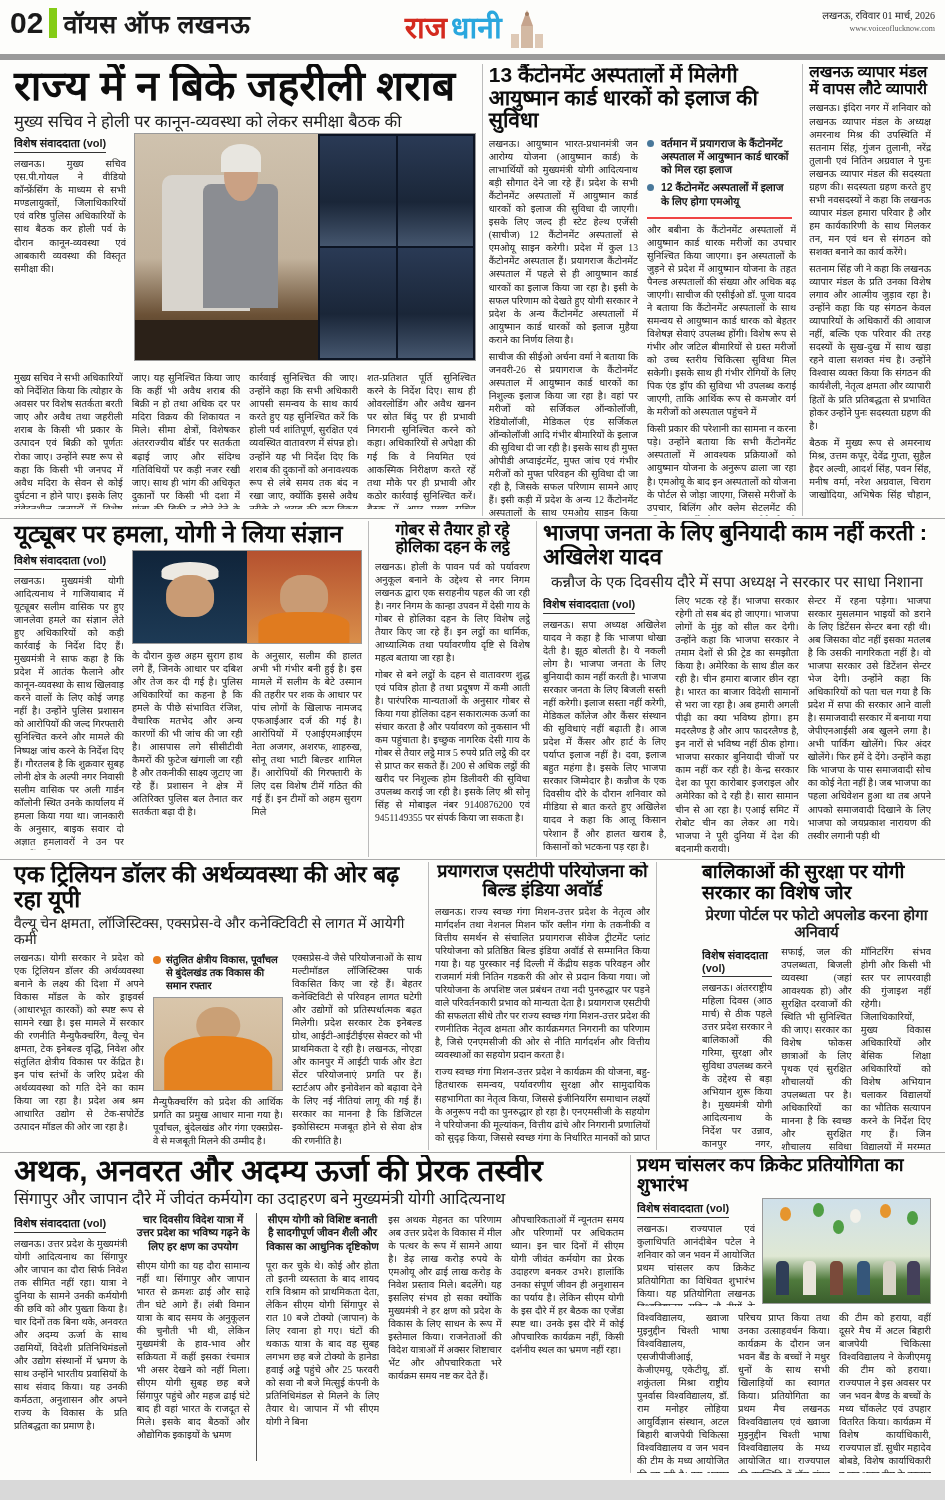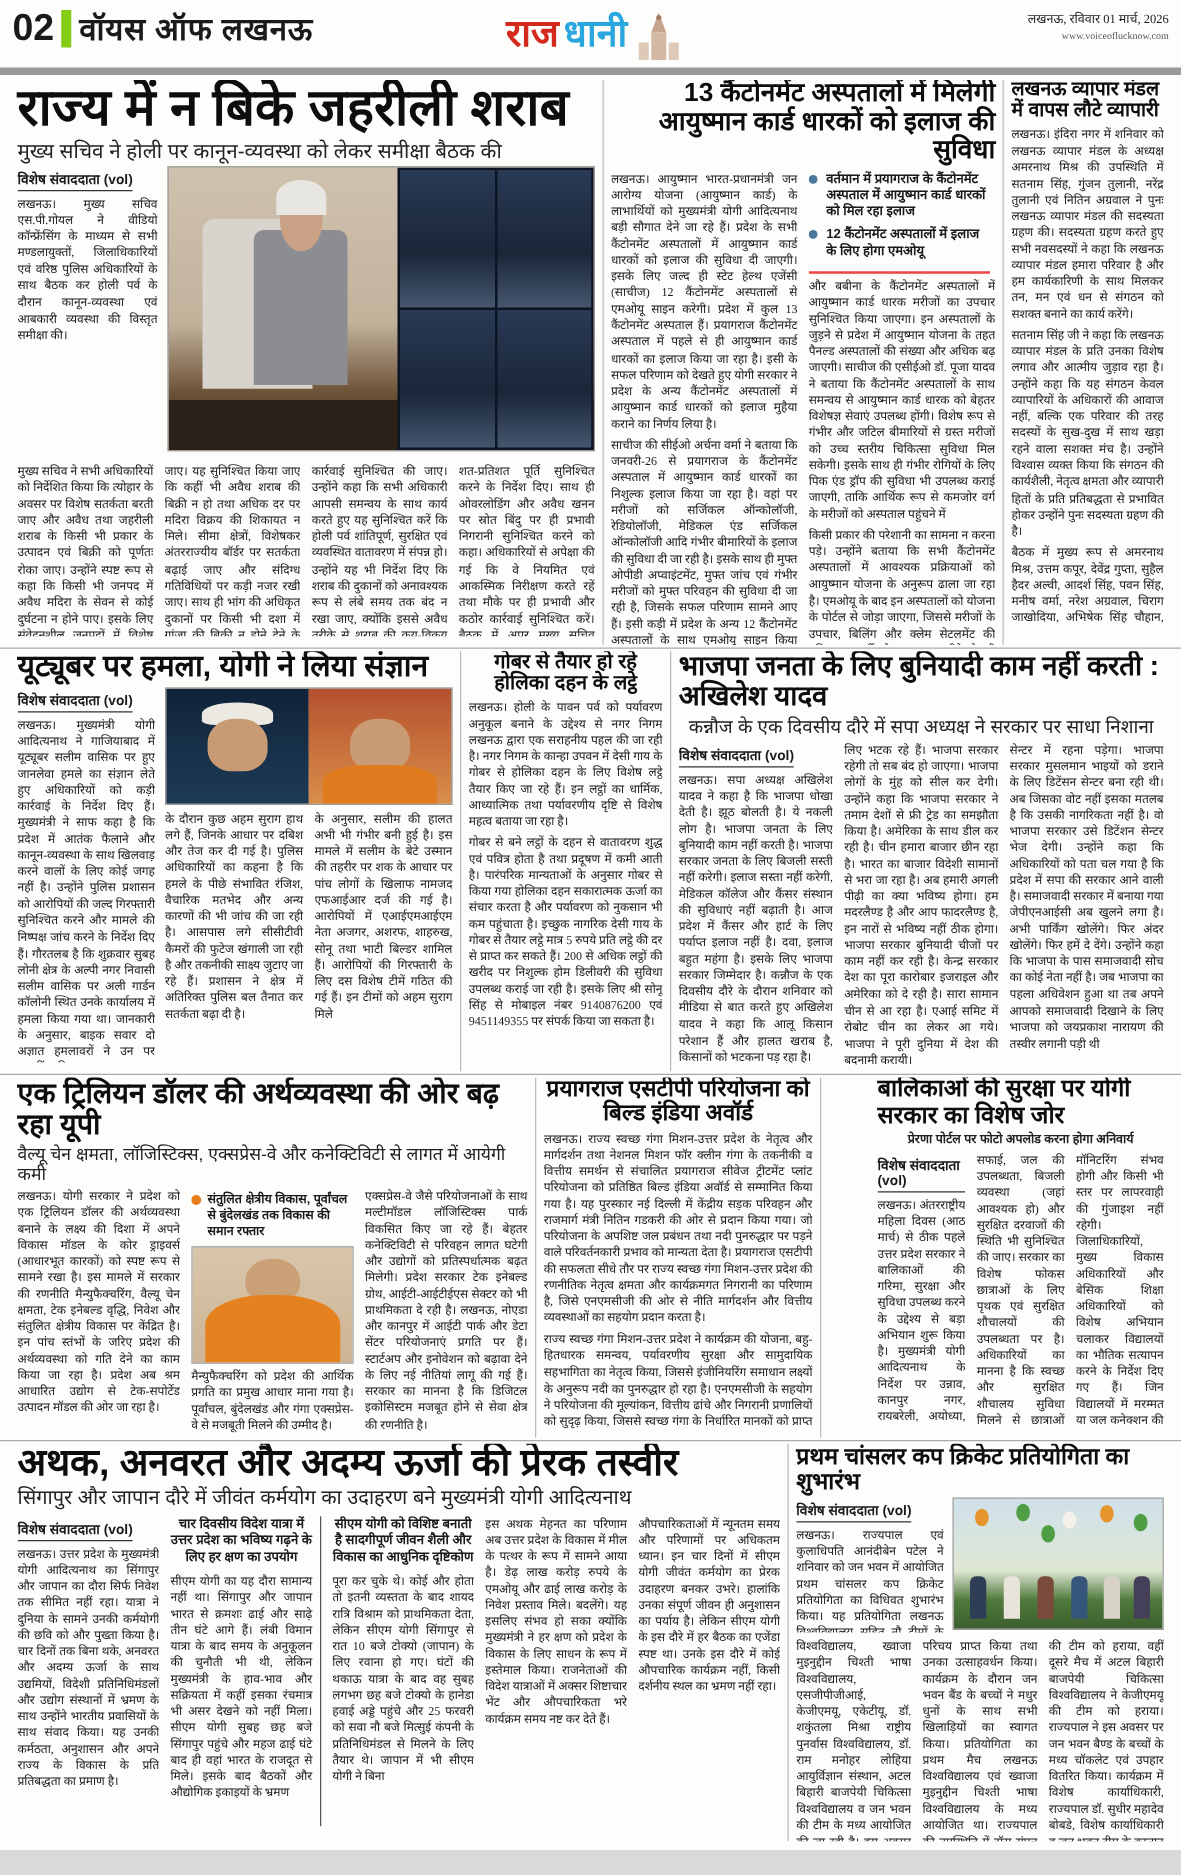--- a/index.html
+++ b/index.html
@@ -126,21 +126,21 @@
         <div class="col">
             <p class="noind">कार्रवाई सुनिश्चित की जाए। उन्होंने कहा कि सभी अधिकारी आपसी समन्वय के साथ कार्य करते हुए यह सुनिश्चित करें कि होली पर्व शांतिपूर्ण, सुरक्षित एवं व्यवस्थित वातावरण में संपन्न हो। उन्होंने यह भी निर्देश दिए कि शराब की दुकानों को अनावश्यक रूप से लंबे समय तक बंद न रखा जाए, क्योंकि इससे अवैध तरीके से शराब की क्रय-विक्रय को बढ़ावा मिल सकता है। खनन विभाग की समीक्षा में उन्होंने राजस्व लक्ष्य की</p>
           </div>
         <div class="col">
             <p class="noind">शत-प्रतिशत पूर्ति सुनिश्चित करने के निर्देश दिए। साथ ही ओवरलोडिंग और अवैध खनन पर स्रोत बिंदु पर ही प्रभावी निगरानी सुनिश्चित करने को कहा। अधिकारियों से अपेक्षा की गई कि वे नियमित एवं आकस्मिक निरीक्षण करते रहें तथा मौके पर ही प्रभावी और कठोर कार्रवाई सुनिश्चित करें। बैठक में अपर मुख्य सचिव आबकारी श्रीमती वीना कुमारी मीना, आबकारी आयुक्त आदर्श सिंह, सचिव भूतत्व एवं खनिकर्म माला श्रीवास्तव, विशेष सचिव आबकारी अभिषेक आनंद, विशेष सचिव खनन अरुण कुमार उपस्थित थे।</p>
           </div>
       </div>
     </article>
 
     <article style="width:326px;">
-      <div class="h1" style="font-size:21px;text-align:right;margin-bottom:5px;">13 कैंटोनमेंट अस्पतालों में मिलेगी आयुष्मान कार्ड धारकों को इलाज की सुविधा</div>
+      <div class="h1" style="font-size:21px;text-align:left;margin-bottom:5px;">13 कैंटोनमेंट अस्पतालों में मिलेगी आयुष्मान कार्ड धारकों को इलाज की सुविधा</div>
       <div class="cols" style="height:390px;">
         <div class="col">
           <p class="noind">लखनऊ। आयुष्मान भारत-प्रधानमंत्री जन आरोग्य योजना (आयुष्मान कार्ड) के लाभार्थियों को मुख्यमंत्री योगी आदित्यनाथ बड़ी सौगात देने जा रहे हैं। प्रदेश के सभी कैंटोनमेंट अस्पतालों में आयुष्मान कार्ड धारकों को इलाज की सुविधा दी जाएगी। इसके लिए जल्द ही स्टेट हेल्थ एजेंसी (साचीज) 12 कैंटोनमेंट अस्पतालों से एमओयू साइन करेगी। प्रदेश में कुल 13 कैंटोनमेंट अस्पताल हैं। प्रयागराज कैंटोनमेंट अस्पताल में पहले से ही आयुष्मान कार्ड धारकों का इलाज किया जा रहा है। इसी के सफल परिणाम को देखते हुए योगी सरकार ने प्रदेश के अन्य कैंटोनमेंट अस्पतालों में आयुष्मान कार्ड धारकों को इलाज मुहैया कराने का निर्णय लिया है।</p>
           <p class="noind">साचीज की सीईओ अर्चना वर्मा ने बताया कि जनवरी-26 से प्रयागराज के कैंटोनमेंट अस्पताल में आयुष्मान कार्ड धारकों का निशुल्क इलाज किया जा रहा है। वहां पर मरीजों को सर्जिकल ऑन्कोलॉजी, रेडियोलॉजी, मेडिकल एंड सर्जिकल ऑन्कोलॉजी आदि गंभीर बीमारियों के इलाज की सुविधा दी जा रही है। इसके साथ ही मुफ्त ओपीडी अप्वाइंटमेंट, मुफ्त जांच एवं गंभीर मरीजों को मुफ्त परिवहन की सुविधा दी जा रही है, जिसके सफल परिणाम सामने आए हैं। इसी कड़ी में प्रदेश के अन्य 12 कैंटोनमेंट अस्पतालों के साथ एमओयू साइन किया जाएगा। उन्होंने बताया कि एमओयू के बाद लखनऊ, कानपुर, मेरठ, बरेली, वाराणसी, अयोध्या, शाहजहांपुर, मथुरा, आगरा, फतेहपुर, झांसी</p>
         </div>
         <div class="col">
           <ul class="bullets">
             <li>वर्तमान में प्रयागराज के कैंटोनमेंट अस्पताल में आयुष्मान कार्ड धारकों को मिल रहा इलाज</li>
             <li>12 कैंटोनमेंट अस्पतालों में इलाज के लिए होगा एमओयू</li>
           </ul>
@@ -248,21 +248,21 @@
     <article style="width:228px;">
       <div class="h1" style="font-size:18px;text-align:center;margin-bottom:4px;">प्रयागराज एसटीपी परियोजना को बिल्ड इंडिया अवॉर्ड</div>
       <div class="single" style="height:238px;overflow:hidden;">
         <p class="noind">लखनऊ। राज्य स्वच्छ गंगा मिशन-उत्तर प्रदेश के नेतृत्व और मार्गदर्शन तथा नेशनल मिशन फॉर क्लीन गंगा के तकनीकी व वित्तीय समर्थन से संचालित प्रयागराज सीवेज ट्रीटमेंट प्लांट परियोजना को प्रतिष्ठित बिल्ड इंडिया अवॉर्ड से सम्मानित किया गया है। यह पुरस्कार नई दिल्ली में केंद्रीय सड़क परिवहन और राजमार्ग मंत्री नितिन गडकरी की ओर से प्रदान किया गया। जो परियोजना के अपशिष्ट जल प्रबंधन तथा नदी पुनरुद्धार पर पड़ने वाले परिवर्तनकारी प्रभाव को मान्यता देता है। प्रयागराज एसटीपी की सफलता सीधे तौर पर राज्य स्वच्छ गंगा मिशन-उत्तर प्रदेश की रणनीतिक नेतृत्व क्षमता और कार्यक्रमगत निगरानी का परिणाम है, जिसे एनएमसीजी की ओर से नीति मार्गदर्शन और वित्तीय व्यवस्थाओं का सहयोग प्रदान करता है।</p>
         <p class="noind">राज्य स्वच्छ गंगा मिशन-उत्तर प्रदेश ने कार्यक्रम की योजना, बहु-हितधारक समन्वय, पर्यावरणीय सुरक्षा और सामुदायिक सहभागिता का नेतृत्व किया, जिससे इंजीनियरिंग समाधान लक्ष्यों के अनुरूप नदी का पुनरुद्धार हो रहा है। एनएमसीजी के सहयोग ने परियोजना की मूल्यांकन, वित्तीय ढांचे और निगरानी प्रणालियों को सुदृढ़ किया, जिससे स्वच्छ गंगा के निर्धारित मानकों को प्राप्त किया गया है।</p>
       </div>
     </article>
 
     <article style="width:281px;padding-left:45px;">
       <div class="h1" style="font-size:19px;">बालिकाओं की सुरक्षा पर योगी सरकार का विशेष जोर</div>
-      <div class="sub" style="font-size:10px;text-align:center;margin:3px 0 4px 0;font-weight:bold;">प्रेरणा पोर्टल पर फोटो अपलोड करना होगा अनिवार्य</div>
+      <div class="sub" style="font-size:15px;text-align:center;margin:3px 0 4px 0;font-weight:bold;">प्रेरणा पोर्टल पर फोटो अपलोड करना होगा अनिवार्य</div>
       <div class="cols" style="height:218px;">
         <div class="col">
           <div class="byline">विशेष संवाददाता (vol)</div>
           <p class="noind">लखनऊ। अंतरराष्ट्रीय महिला दिवस (आठ मार्च) से ठीक पहले उत्तर प्रदेश सरकार ने बालिकाओं की गरिमा, सुरक्षा और सुविधा उपलब्ध करने के उद्देश्य से बड़ा अभियान शुरू किया है। मुख्यमंत्री योगी आदित्यनाथ के निर्देश पर उन्नाव, कानपुर नगर, रायबरेली, अयोध्या, रामपुर समेत प्रदेश के 42 जनपदों के सभी सरकारी विद्यालयों में बने शौचालयों को पूर्ण रूप से क्रियाशील बनाने के आदेश जारी किए गए हैं। मुख्य सचिव एसपी गोयल ने उच्चस्तरीय समीक्षा बैठक में कहा कि आठ मार्च तक विद्यालयों के शौचालय उपयोग की स्थिति में होने चाहिए। उन्होंने दोहराया कि केवल निर्माण पर्याप्त नहीं है, बल्कि शौचालयों में स्वच्छता, नियमित</p>
         </div>
         <div class="col">
             <p class="noind">सफाई, जल की उपलब्धता, बिजली व्यवस्था (जहां आवश्यक हो) और सुरक्षित दरवाजों की स्थिति भी सुनिश्चित की जाए। सरकार का विशेष फोकस छात्राओं के लिए पृथक एवं सुरक्षित शौचालयों की उपलब्धता पर है। अधिकारियों का मानना है कि स्वच्छ और सुरक्षित शौचालय सुविधा मिलने से छात्राओं की विद्यालय में उपस्थिति बढ़ेगी, मासिक धर्म के दौरान सहजता होगी और ड्रॉपआउट दर में कमी आएगी। महिला दिवस के अवसर पर यह पहल बेटियों को सम्मानजनक शैक्षिक वातावरण देने की प्रतिबद्धता का प्रतीक मानी जा रही है। प्रत्येक विद्यालय की स्थिति की फोटो सहित रिपोर्ट अपलोड होगी, जिससे शासन स्तर पर रियल-टाइम</p>
           </div>
         <div class="col">
             <p class="noind">मॉनिटरिंग संभव होगी और किसी भी स्तर पर लापरवाही की गुंजाइश नहीं रहेगी। जिलाधिकारियों, मुख्य विकास अधिकारियों और बेसिक शिक्षा अधिकारियों को विशेष अभियान चलाकर विद्यालयों का भौतिक सत्यापन करने के निर्देश दिए गए हैं। जिन विद्यालयों में मरम्मत या जल कनेक्शन की आवश्यकता है, वहां तत्काल कार्य प्रारंभ करने को कहा गया है। सरकार ने स्पष्ट कर दिया है कि आठ मार्च की समय-सीमा के भीतर कार्य पूर्ण न होने पर संबंधित अधिकारियों पर कार्रवाई तय की जाएगी। आवश्यक बजट और संसाधनों की उपलब्धता सुनिश्चित करने के निर्देश भी दिए गए हैं। इस अभियान से सरकार बेटियों की सुरक्षा और सम्मान की भावना को जमीनी स्तर पर साकार करने का प्रयास है।</p>

